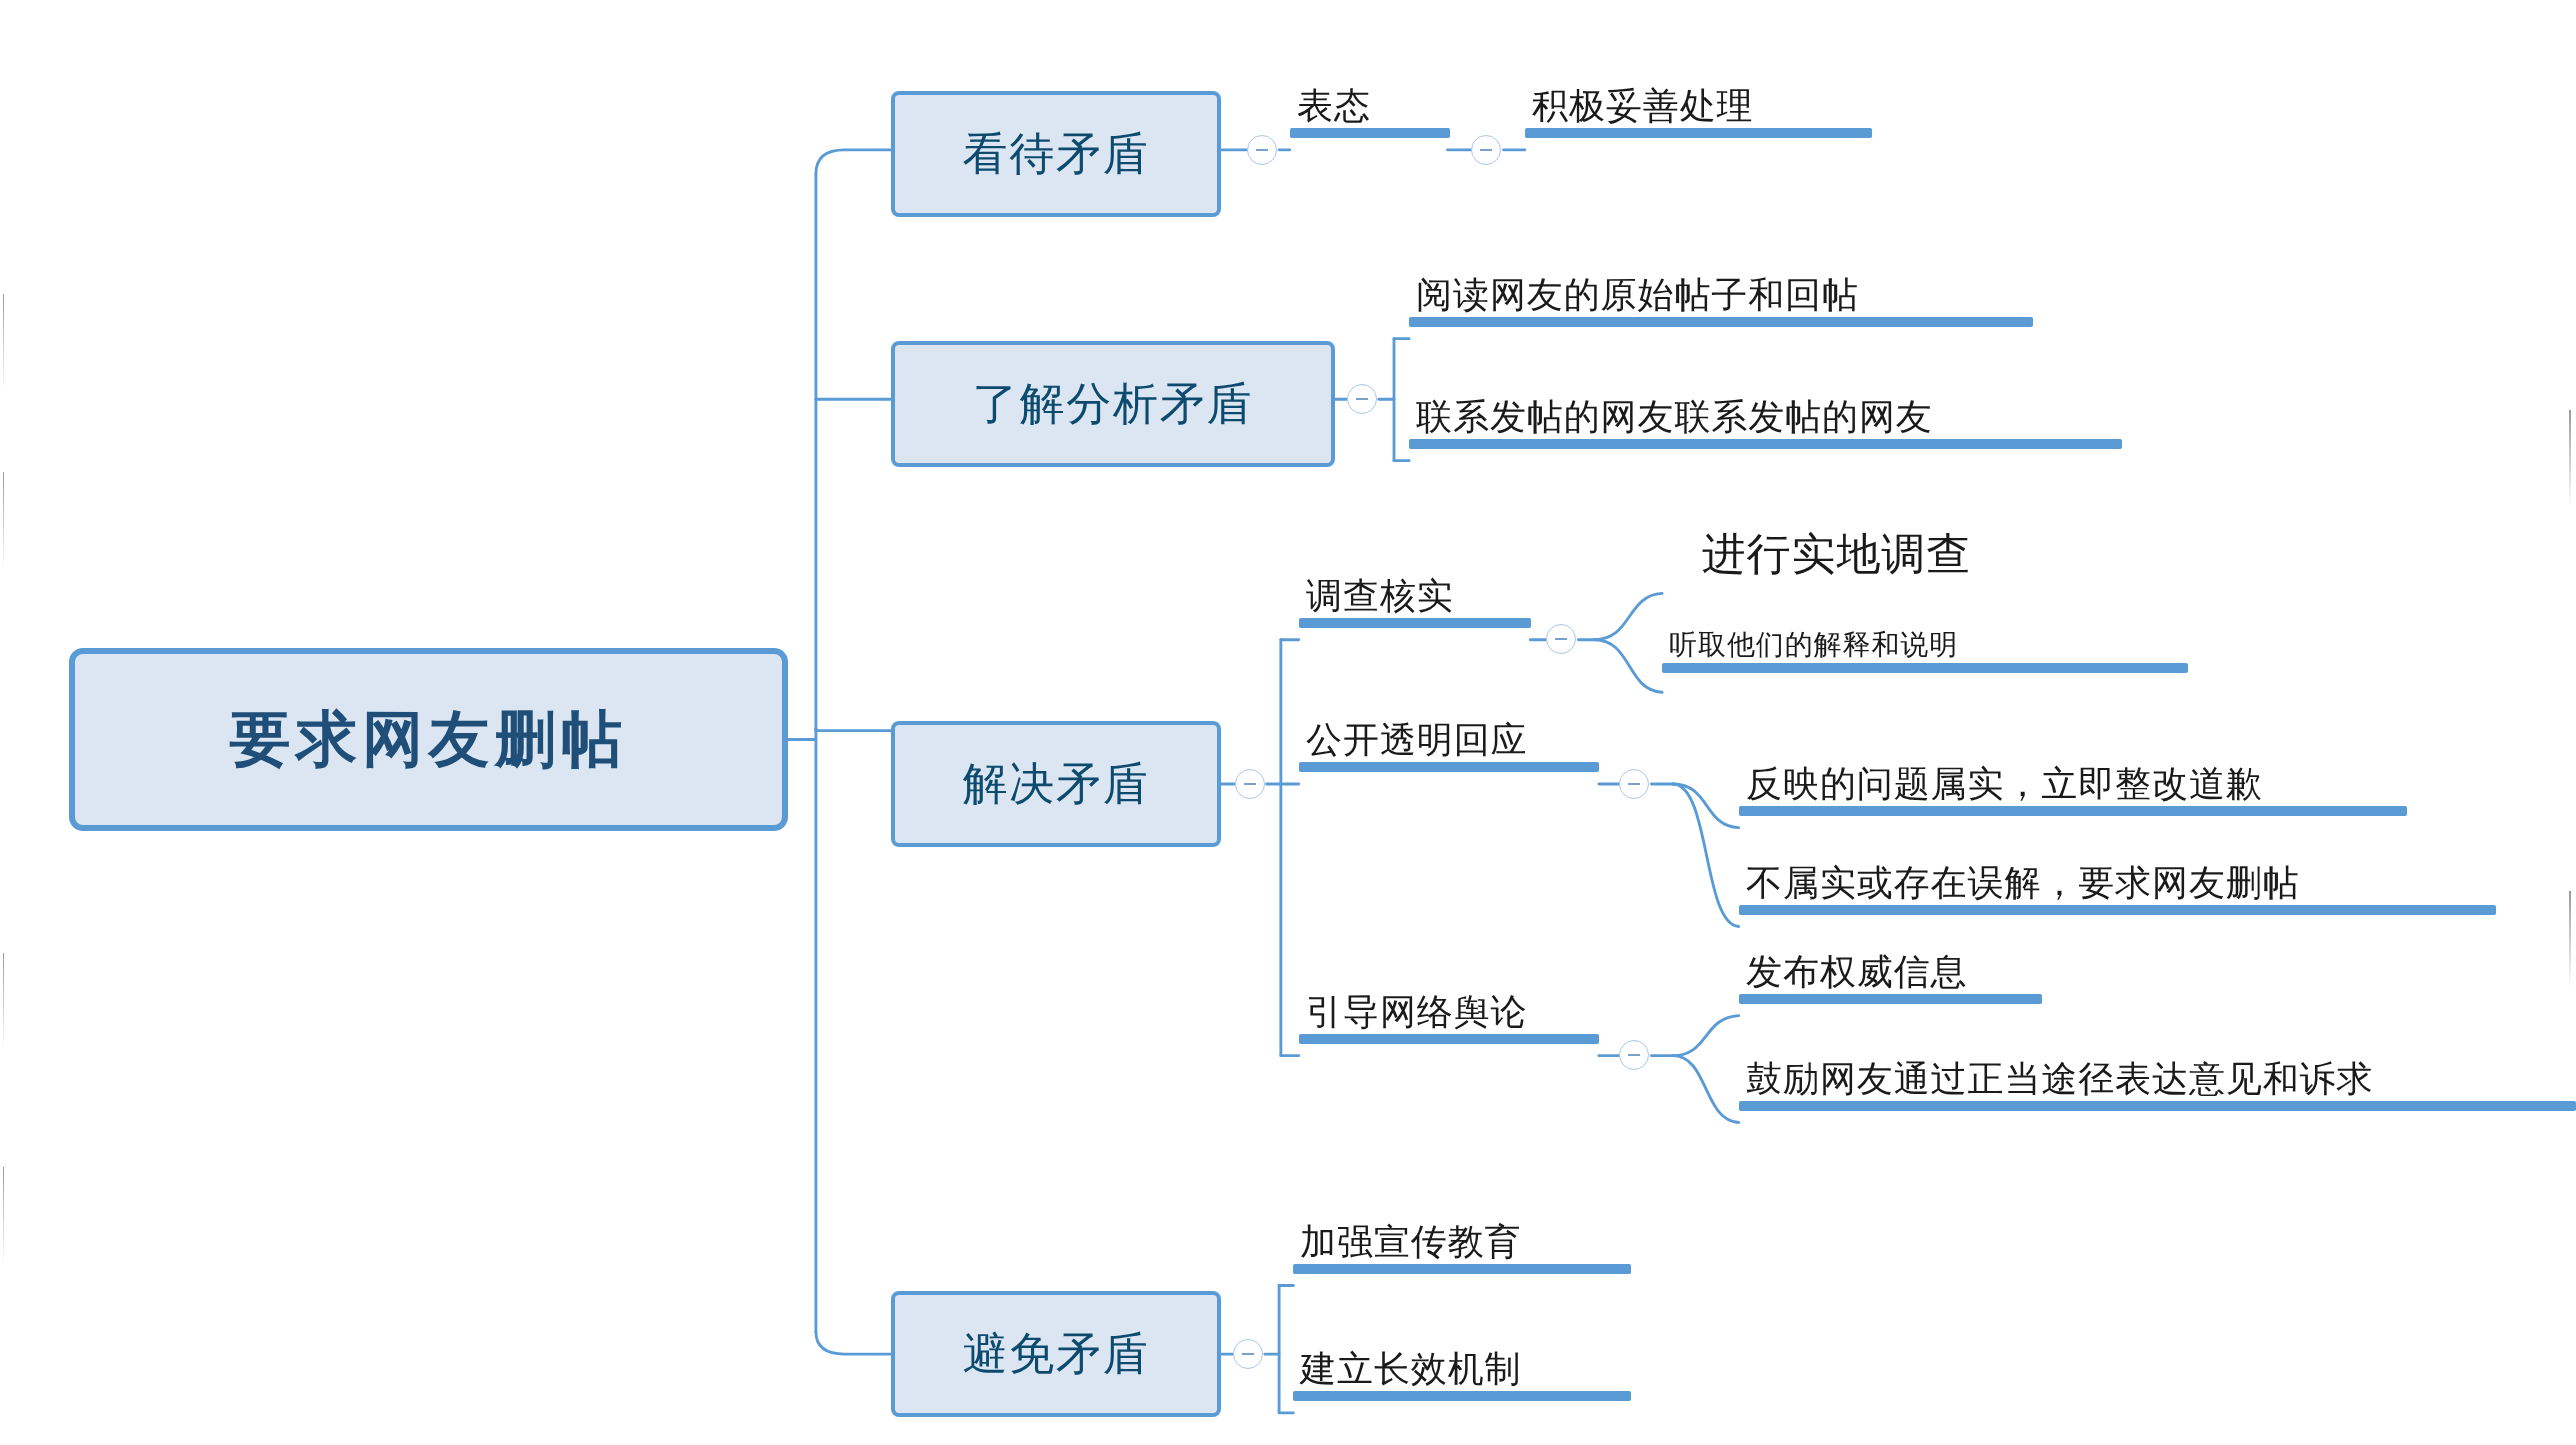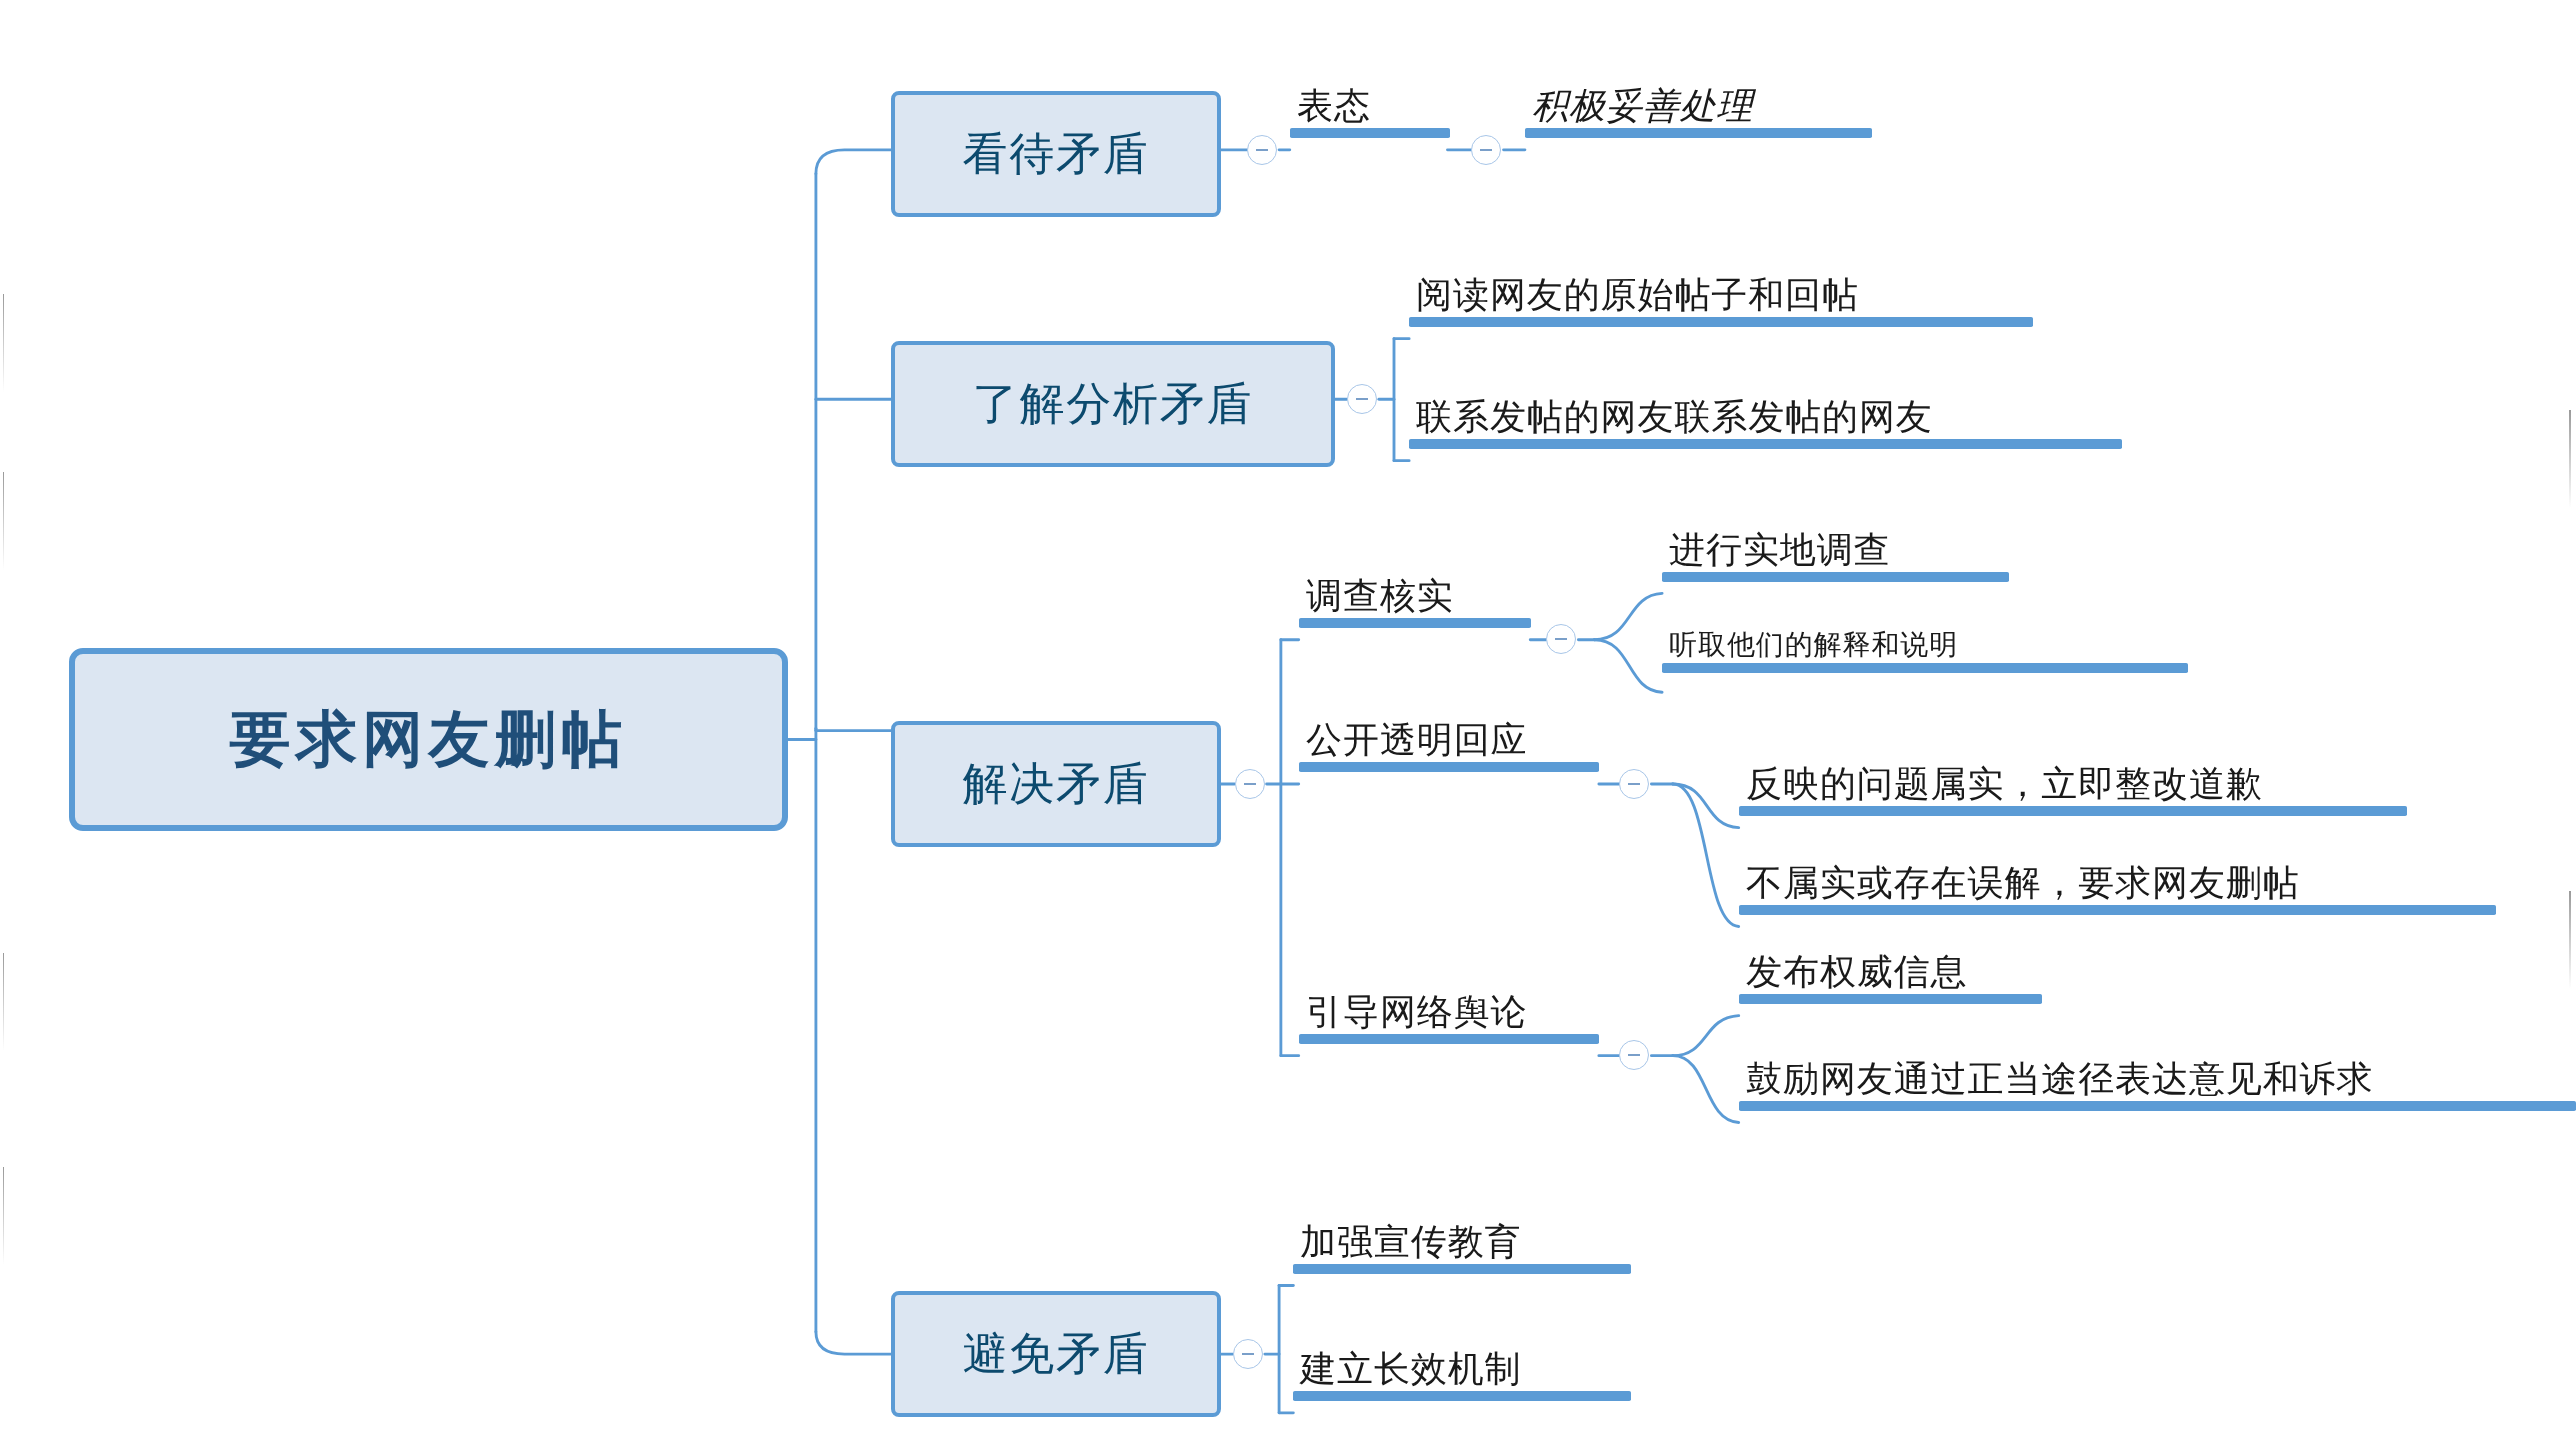--- a/index.html
+++ b/index.html
@@ -185,21 +185,21 @@
     <span>看待矛盾</span>
   </div>
   <div class="toggle" style="left:1247px; top:135px;"></div>
 
   <div class="barnode" style="left:1290px; top:87px; width:160px; font-size:36px;">
     <span class="txt">表态</span>
     <span class="bar"></span>
   </div>
   <div class="toggle" style="left:1471px; top:135px;"></div>
 
-  <div class="barnode" style="left:1525px; top:87px; width:347px; font-size:36px;font-style:italic;">
+  <div class="barnode" style="left:1525px; top:87px; width:347px; font-size:36px;">
     <span class="txt">积极妥善处理</span>
     <span class="bar"></span>
   </div>
 
   <div class="boxnode" style="left:891px; top:341px; width:444px; height:126px; font-size:45px;">
     <span>了解分析矛盾</span>
   </div>
   <div class="toggle" style="left:1347px; top:384px;"></div>
 
   <div class="barnode" style="left:1409px; top:276px; width:624px; font-size:36px;">
@@ -216,21 +216,21 @@
     <span>解决矛盾</span>
   </div>
   <div class="toggle" style="left:1235px; top:769px;"></div>
 
   <div class="barnode" style="left:1299px; top:577px; width:232px; font-size:36px;">
     <span class="txt">调查核实</span>
     <span class="bar"></span>
   </div>
   <div class="toggle" style="left:1546px; top:624px;"></div>
 
-  <div class="barnode" style="left:1662px; top:531px; width:347px; font-size:36px;">
+  <div class="barnode" style="left:1662px; top:531px; width:347px; font-size:44px;align-items:center;">
     <span class="txt">进行实地调查</span>
     <span class="bar"></span>
   </div>
   <div class="barnode" style="left:1662px; top:630px; width:526px; font-size:28px;">
     <span class="txt">听取他们的解释和说明</span>
     <span class="bar"></span>
   </div>
 
   <div class="barnode" style="left:1299px; top:721px; width:300px; font-size:36px;">
     <span class="txt">公开透明回应</span>

